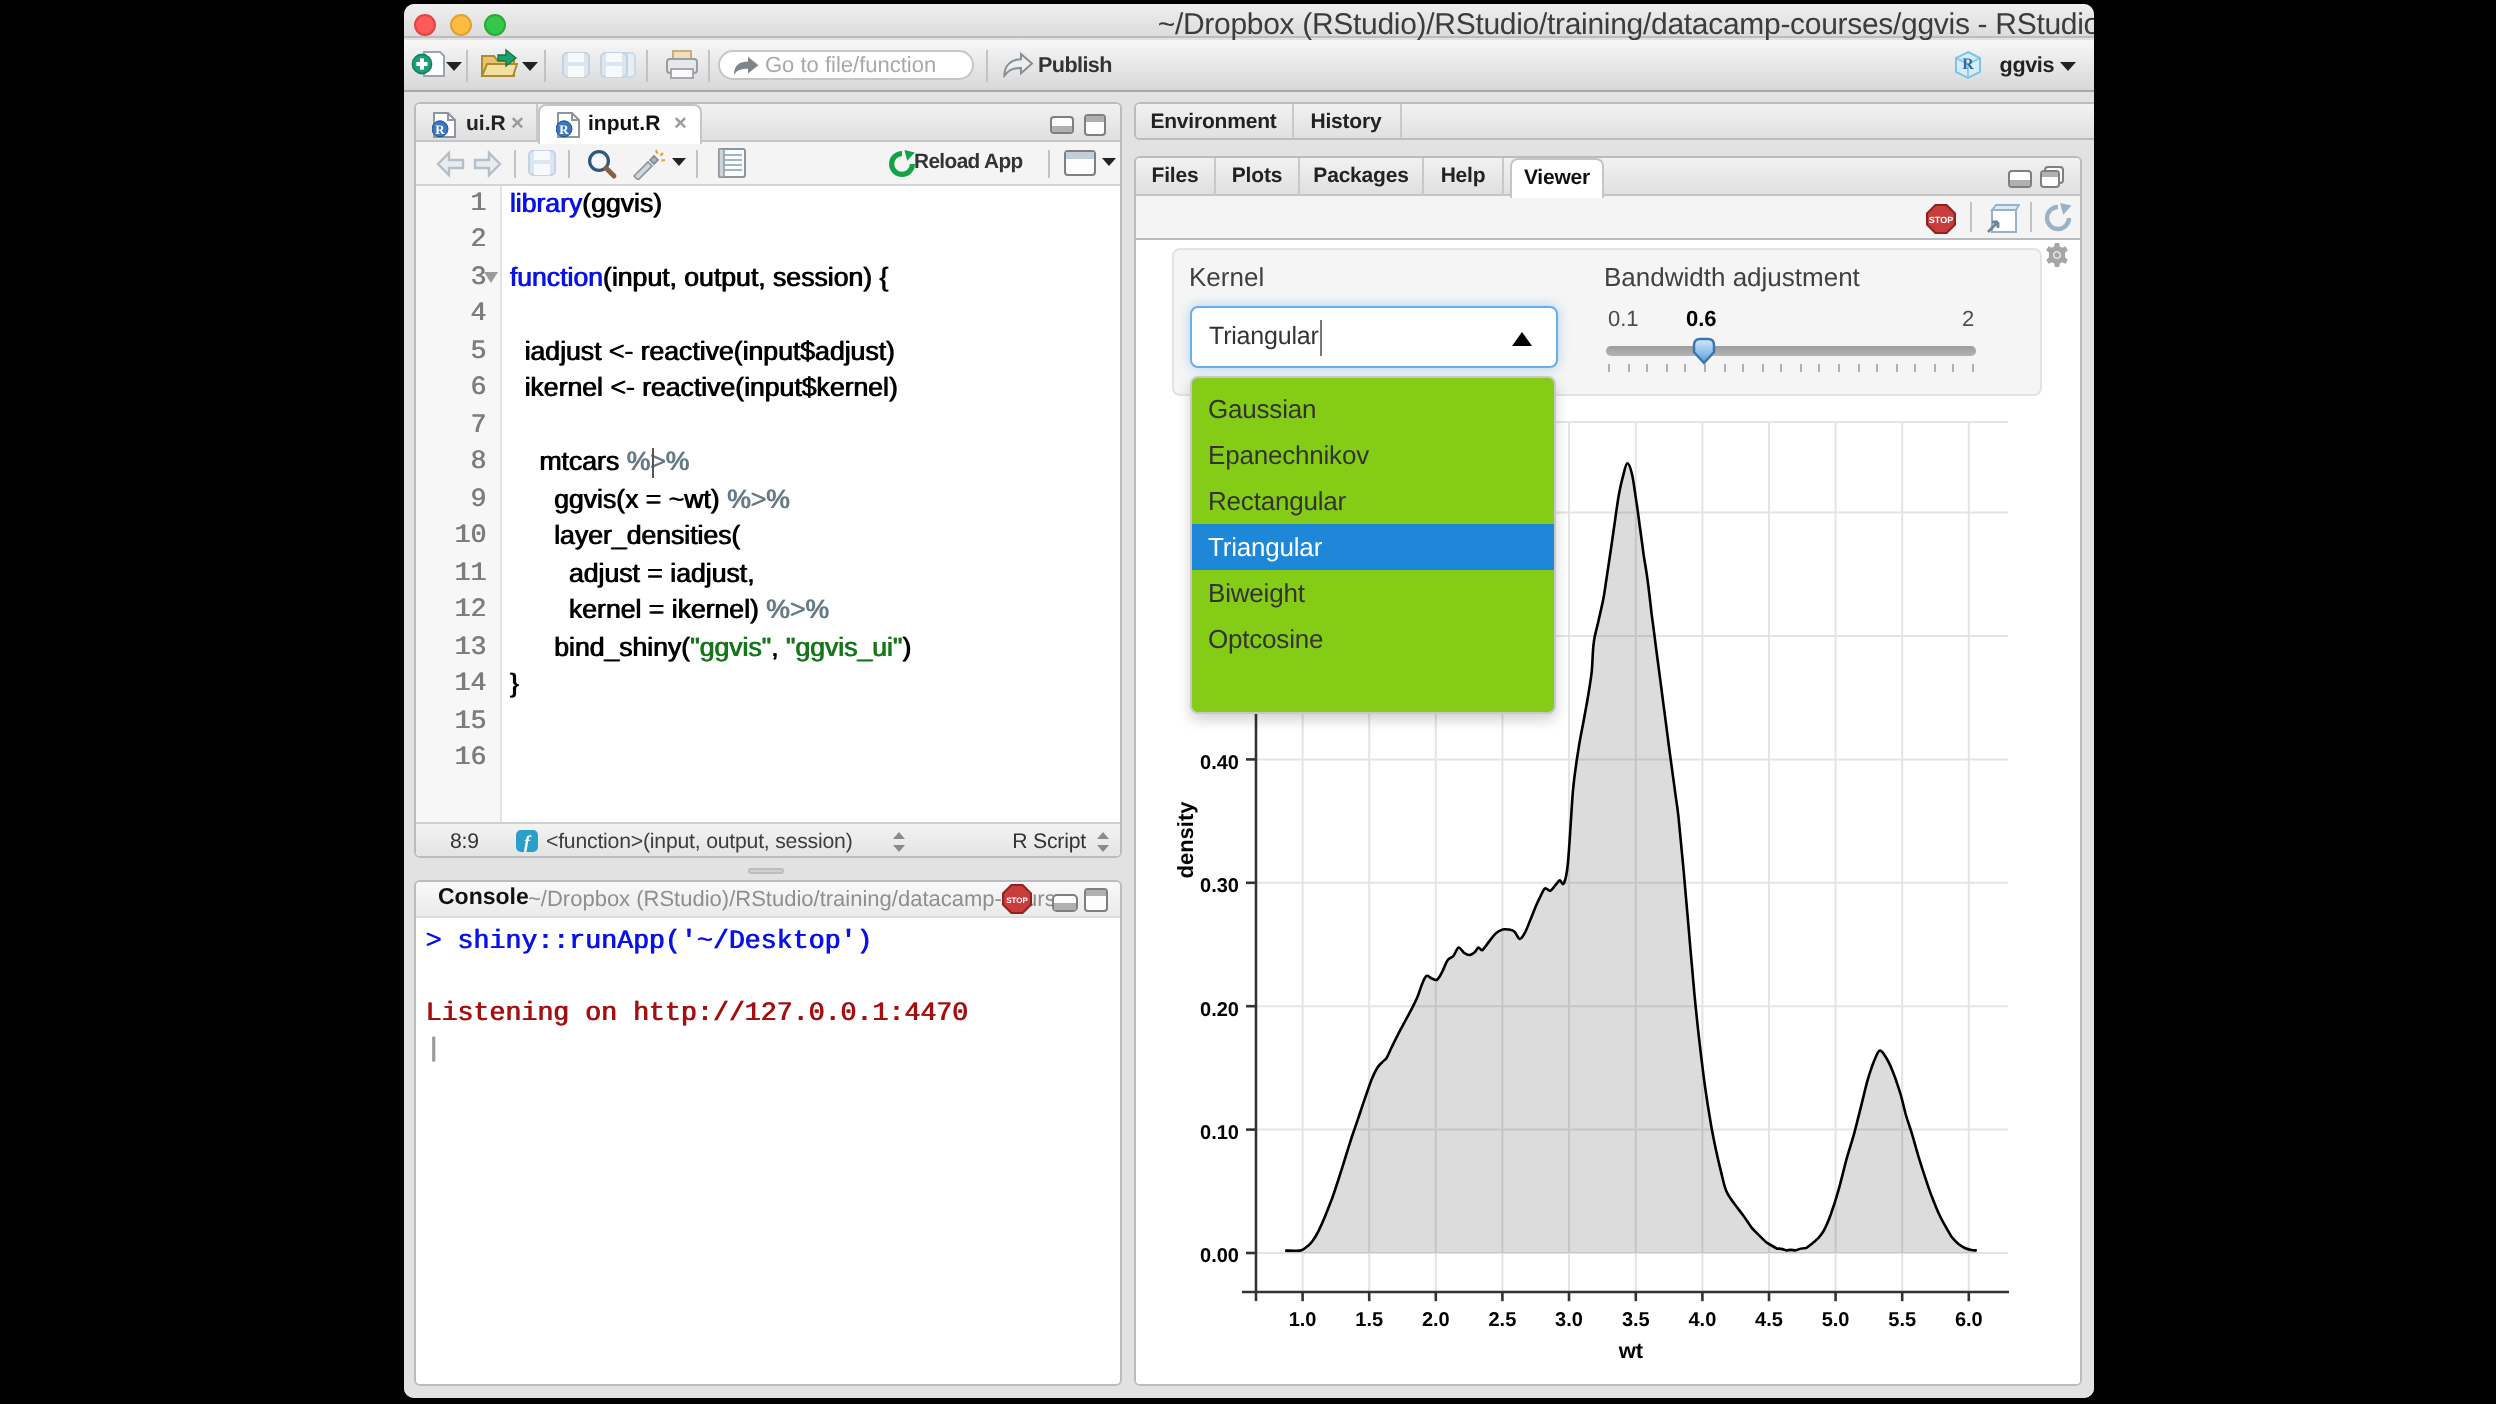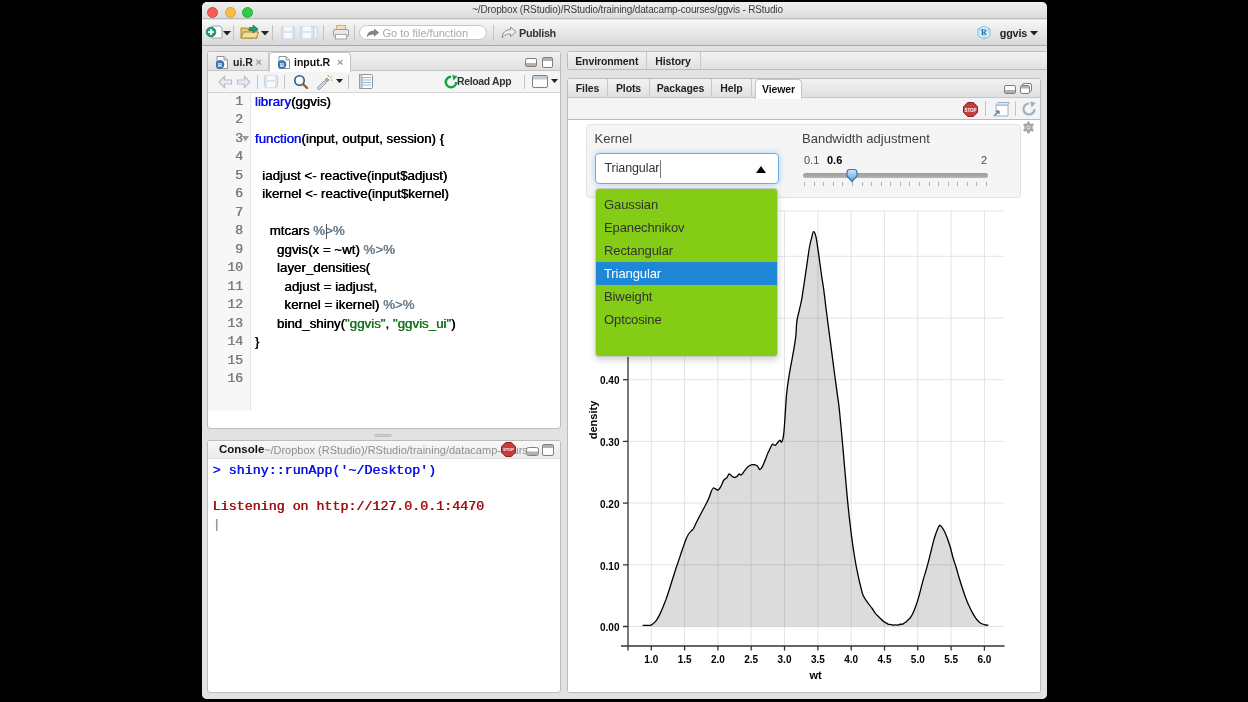--- a/index.html
+++ b/index.html
@@ -9,22 +9,22 @@
 #win { position:absolute; left:202px; top:2px; width:845px; height:697px;
   background:#e2e2e2; border-radius:5px; overflow:hidden; }
 
 #titlebar { position:absolute; left:0; top:0; width:845px; height:17px;
   background:linear-gradient(#efefef,#dcdcdc); border-bottom:1px solid #bdbdbd;
   border-radius:5px 5px 0 0; }
 .tl { position:absolute; top:5px; width:11px; height:11px; border-radius:50%; }
 #tl-r { left:5px;  background:#fc5b57; border:0.5px solid #e2443f; }
 #tl-y { left:22.5px; background:#fdbc40; border:0.5px solid #dfa036; }
 #tl-g { left:40px; background:#34c84a; border:0.5px solid #2aa83b; }
-#title-text { position:absolute; left:3px; top:1.5px; width:845px; text-align:center;
-  font-size:10px; color:#3c3c3c; letter-spacing:-0.15px; }
+#title-text { position:absolute; left:3px; top:1.5px; width:845px; text-align:right;
+  font-size:15px; color:#3c3c3c; letter-spacing:-0.15px; }
 
 #toolbar { position:absolute; left:0; top:18px; width:845px; height:26px;
   background:linear-gradient(#f7f7f7,#d8d8d8); border-bottom:1px solid #a8a8a8; }
 .tbsep { position:absolute; top:5px; width:1px; height:16px; background:#c3c3c3; }
 #gofield { position:absolute; left:156.5px; top:5px; width:128px; height:14.5px;
   background:#fff; border:1px solid #c6c6c6; border-radius:7.5px; }
 #gofield span { position:absolute; left:23px; top:0.5px; font-size:11px; color:#a8a8a8; }
 #publish-txt { position:absolute; left:317px; top:6.5px; font-size:10.8px; font-weight:bold; color:#333; letter-spacing:-0.3px; }
 #proj { position:absolute; right:20px; top:6.5px; font-size:10.8px; font-weight:bold; color:#222; letter-spacing:-0.2px; }
 
@@ -273,20 +273,35 @@
       ggvis(x = ~wt) <span class="op">%&gt;%</span>
       layer_densities(
         adjust = iadjust,
         kernel = ikernel) <span class="op">%&gt;%</span>
       bind_shiny(<span class="str">"ggvis"</span>, <span class="str">"ggvis_ui"</span>)
 }
 &nbsp;
 &nbsp;</pre>
         <div class="abs" style="left:71px;top:131px;width:1px;height:15px;background:#555;"></div>
       </div>
+      </div>
+      <div id="src-status">
+        <span style="position:absolute;left:17px;top:2.5px;">8:9</span>
+        <svg class="abs" style="left:50px;top:3px" width="11" height="11">
+          <rect x="0" y="0" width="11" height="11" rx="2.5" fill="#2aa0c8"></rect>
+          <text x="5.5" y="8.8" text-anchor="middle" font-size="9" font-weight="bold" font-style="italic" fill="#fff" font-family="Liberation Serif,serif">f</text>
+        </svg>
+        <span style="position:absolute;left:65px;top:2.5px;color:#3d3d3d;">&lt;function&gt;(input, output, session)</span>
+        <svg class="abs" style="left:238px;top:4px" width="7" height="10">
+              <path d="M3.5 0 L6.5 3.5 L0.5 3.5 Z M3.5 10 L6.5 6.5 L0.5 6.5 Z" fill="#8a8a8a"></path>
+            </svg>
+        <span style="position:absolute;right:17px;top:2.5px;">R Script</span>
+        <svg class="abs" style="right:5px;top:4px" width="7" height="10">
+              <path d="M3.5 0 L6.5 3.5 L0.5 3.5 Z M3.5 10 L6.5 6.5 L0.5 6.5 Z" fill="#8a8a8a"></path>
+            </svg>
       </div>
     </div>
 
     <div class="pane" id="con-pane">
       <div id="con-head">
         <span style="position:absolute;left:11px;top:2px;font-size:11.5px;font-weight:bold;color:#111;">Console</span>
         <span style="position:absolute;left:56px;top:3px;font-size:11px;color:#8e8e8e;white-space:nowrap;overflow:hidden;width:265px;">~/Dropbox (RStudio)/RStudio/training/datacamp-courses</span>
         <svg class="abs" style="left:293px;top:1px" width="15" height="15">
           <path d="M4.7 0.5 L10.3 0.5 L14.5 4.7 L14.5 10.3 L10.3 14.5 L4.7 14.5 L0.5 10.3 L0.5 4.7 Z" fill="#c83c3c" stroke="#8e2222" stroke-width="1"></path>
           <text x="7.5" y="9.4" text-anchor="middle" font-size="4" font-weight="bold" fill="#fff">STOP</text>
@@ -423,21 +438,21 @@
 <text x="417.4" y="543" text-anchor="middle">6.0</text>
 <text x="248.5" y="559" text-anchor="middle" font-size="11px">wt</text>
 <text x="29.5" y="300" text-anchor="middle" font-size="11px" transform="rotate(-90 29.5 300)">density</text>
 </g>
 </svg>
         <div id="well">
           <div class="ctl-label" style="left:7.5px;top:6px;">Kernel</div>
           <div class="ctl-label" style="left:215px;top:6px;">Bandwidth adjustment</div>
           <div id="slider-labels">
             <span style="left:217px;top:29px;">0.1</span>
-            <span style="left:240px;top:29px;font-weight:bold;color:#000;">0.6</span>
+            <span style="left:256px;top:29px;font-weight:bold;color:#000;">0.6</span>
             <span style="left:394px;top:29px;">2</span>
           </div>
           <div id="slider-track"></div>
           <div id="ticks">
                 <span class="tick" style="left:217.0px"></span>
                 <span class="tick" style="left:226.6px"></span>
                 <span class="tick" style="left:236.2px"></span>
                 <span class="tick" style="left:245.7px"></span>
                 <span class="tick" style="left:255.3px"></span>
                 <span class="tick" style="left:264.9px"></span>

